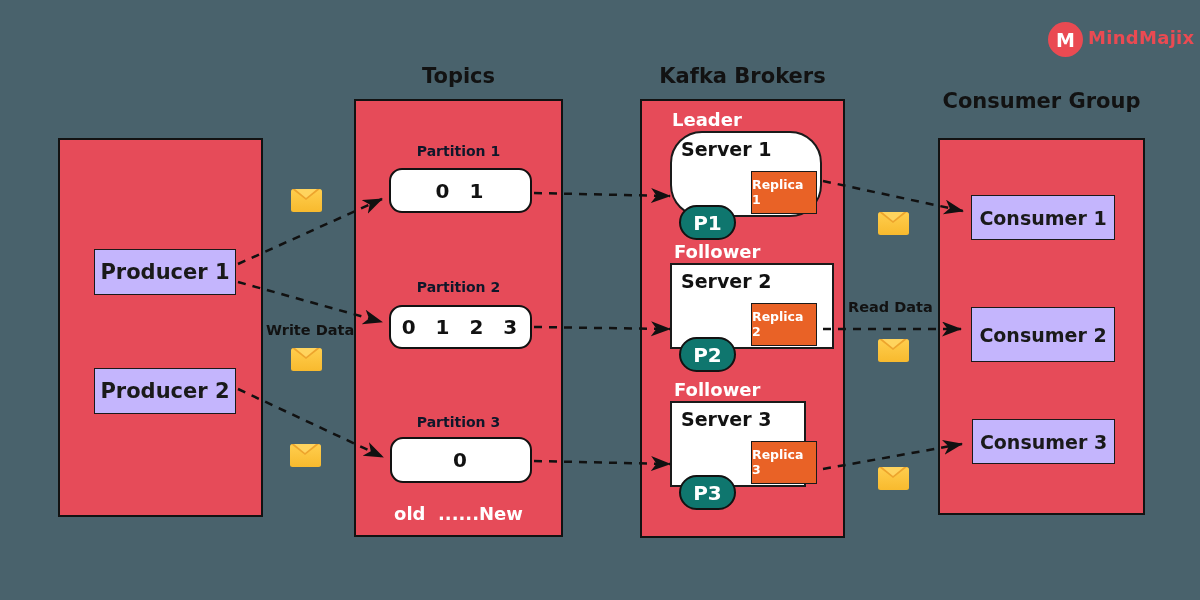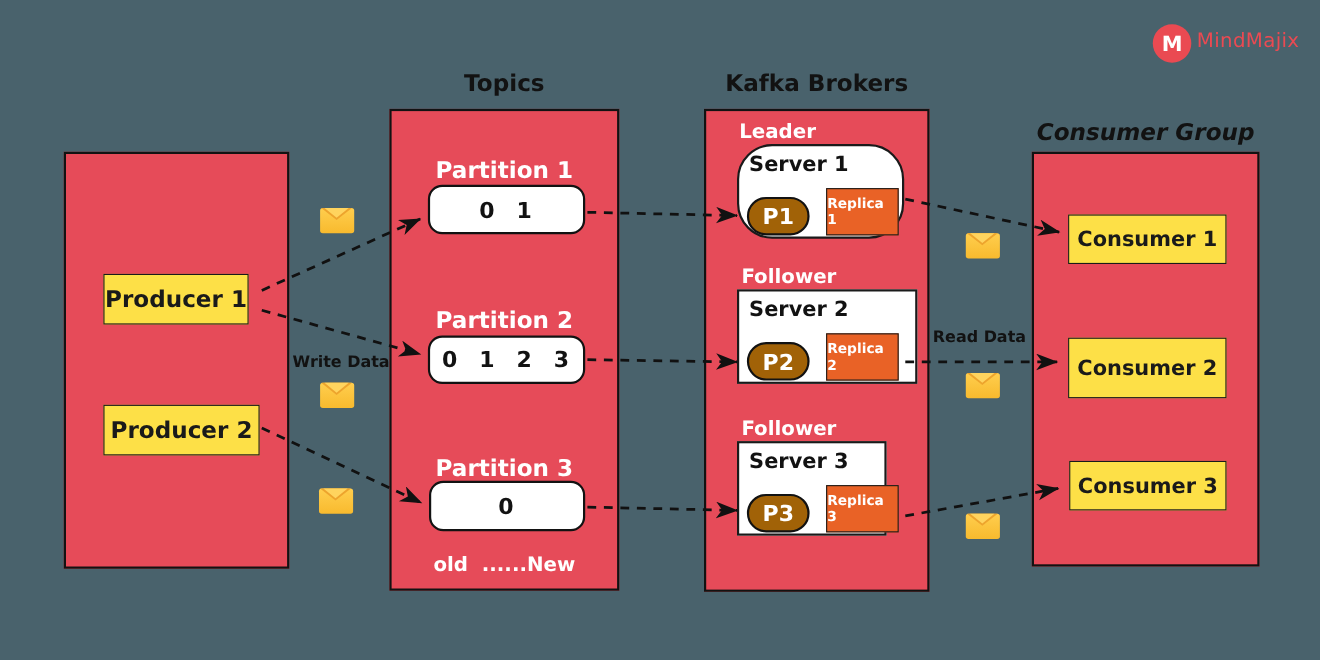--- a/index.html
+++ b/index.html
@@ -8,50 +8,50 @@
     background:#49626c;
     font-family:"DejaVu Sans","Liberation Sans",sans-serif;
   }
   
   .redbox{
     position:absolute;background:#e64b59;border:2px solid #121212;
     box-sizing:border-box;
   }
   
   .whitebox{
-    position:absolute;background:#fde047;border:1.5px solid #1a1a1a;
+    position:absolute;background:#c4b5fd;border:1.5px solid #1a1a1a;
     box-sizing:border-box;display:flex;align-items:center;justify-content:center;
     color:#1a1a1a;font-weight:bold;
   }
   .col-title{
     position:absolute;color:#121212;font-weight:bold;font-size:21px;
     text-align:center;white-space:nowrap;
   }
   .part-label{
-    position:absolute;color:#ffffff;font-weight:bold;font-size:21px;
+    position:absolute;color:#0f172a;font-weight:bold;font-size:14px;
     width:100%;text-align:center;
   }
   .pill{
     position:absolute;background:#ffffff;border:2px solid #121212;border-radius:13px;
     box-sizing:border-box;display:flex;align-items:center;justify-content:center;
     color:#121212;font-weight:bold;font-size:20px;word-spacing:9px;letter-spacing:2px;
   }
   .role-label{
     position:absolute;color:#ffffff;font-weight:bold;font-size:18px;white-space:nowrap;
   }
   .serverbox{
     position:absolute;background:#ffffff;border:2px solid #1a1a1a;box-sizing:border-box;
   }
   .server-name{
     position:absolute;left:9px;top:5px;color:#121212;font-weight:bold;font-size:19px;
   }
   .p-pill{
-    position:absolute;background:#a16207;border:2px solid #121212;border-radius:18px;
+    position:absolute;background:#0f766e;border:2px solid #121212;border-radius:18px;
     box-sizing:border-box;display:flex;align-items:center;justify-content:center;
-    color:#ffffff;font-weight:bold;font-size:20px;
+    color:#ffffff;font-weight:bold;font-size:20px;margin-top:26px;
   }
   .replica{
     position:absolute;background:#e96226;border:1.5px solid #1a1a1a;box-sizing:border-box;
     display:flex;flex-direction:column;align-items:flex-start;justify-content:center;
     color:#ffffff;font-weight:bold;font-size:12.5px;line-height:1.15;
   }
   .flow-note{
     position:absolute;color:#121212;font-weight:bold;font-size:14.5px;white-space:nowrap;
   }
   .footer-note{
@@ -67,38 +67,38 @@
   .env::after{content:"";position:absolute;left:4px;top:0;width:0;height:0;
     border-left:11.5px solid transparent;border-right:11.5px solid transparent;
     border-top:9px solid #ffd45e;}
   
   .logo-circle{
     position:absolute;left:1048px;top:22px;width:35px;height:35px;border-radius:50%;
     background:#ea4a52;display:flex;align-items:center;justify-content:center;
     color:#ffffff;font-weight:bold;font-size:19px;
   }
   .logo-text{
-    position:absolute;left:1088px;top:27px;color:#ea4a52;font-weight:normal;font-size:18px;
+    position:absolute;left:1088px;top:27px;color:#ea4a52;font-weight:bold;font-size:18px;
     letter-spacing:.3px;
   }
   svg.arrows{position:absolute;left:0;top:0;pointer-events:none;z-index:6;}
   .z1{z-index:1}
 </style>
 </head>
 <body>
 
 <div id="stage">
 
   <div class="logo-circle">
     <span>M</span>
   </div>
   <div class="logo-text">MindMajix</div>
 
   <div class="redbox z1" style="left:58px;top:138px;width:205px;height:379px;">
-    <div class="whitebox" style="left:34px;top:109px;width:132px;height:46px;font-size:21px;">
+    <div class="whitebox" style="left:34px;top:109px;width:142px;height:46px;font-size:21px;">
       <span>Producer 1</span>
     </div>
     <div class="whitebox" style="left:34px;top:228px;width:142px;height:46px;font-size:21px;">
       <span>Producer 2</span>
     </div>
   </div>
 
   <div class="flow-note" style="left:266px;top:322px;">Write Data</div>
   <div class="env" style="left:291px;top:189px;"></div>
   <div class="env" style="left:291px;top:348px;"></div>
@@ -159,21 +159,21 @@
         <span>3</span>
       </div>
     </div>
   </div>
 
   <div class="flow-note" style="left:848px;top:299px;">Read Data</div>
   <div class="env" style="left:878px;top:212px;"></div>
   <div class="env" style="left:878px;top:339px;"></div>
   <div class="env" style="left:878px;top:467px;"></div>
 
-  <div class="col-title" style="left:938px;top:108px;width:207px;font-style:italic;">Consumer Group</div>
+  <div class="col-title" style="left:938px;top:89px;width:207px;">Consumer Group</div>
   <div class="redbox z1" style="left:938px;top:138px;width:207px;height:377px;">
     <div class="whitebox" style="left:31px;top:55px;width:144px;height:45px;font-size:19px;">
       <span>Consumer 1</span>
     </div>
     <div class="whitebox" style="left:31px;top:167px;width:144px;height:55px;font-size:19px;">
       <span>Consumer 2</span>
     </div>
     <div class="whitebox" style="left:32px;top:279px;width:143px;height:45px;font-size:19px;">
       <span>Consumer 3</span>
     </div>

